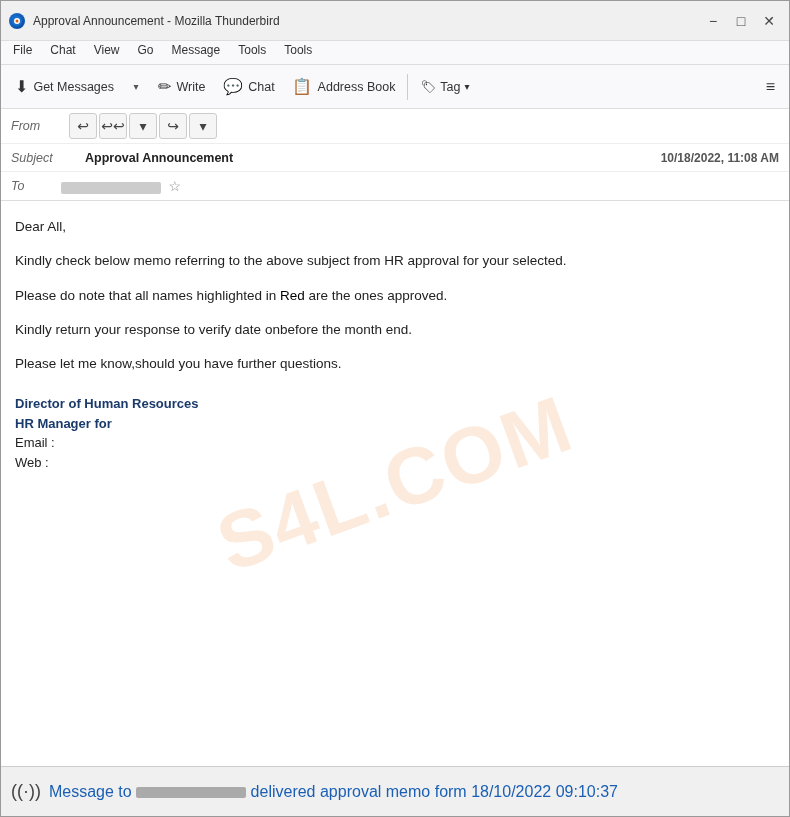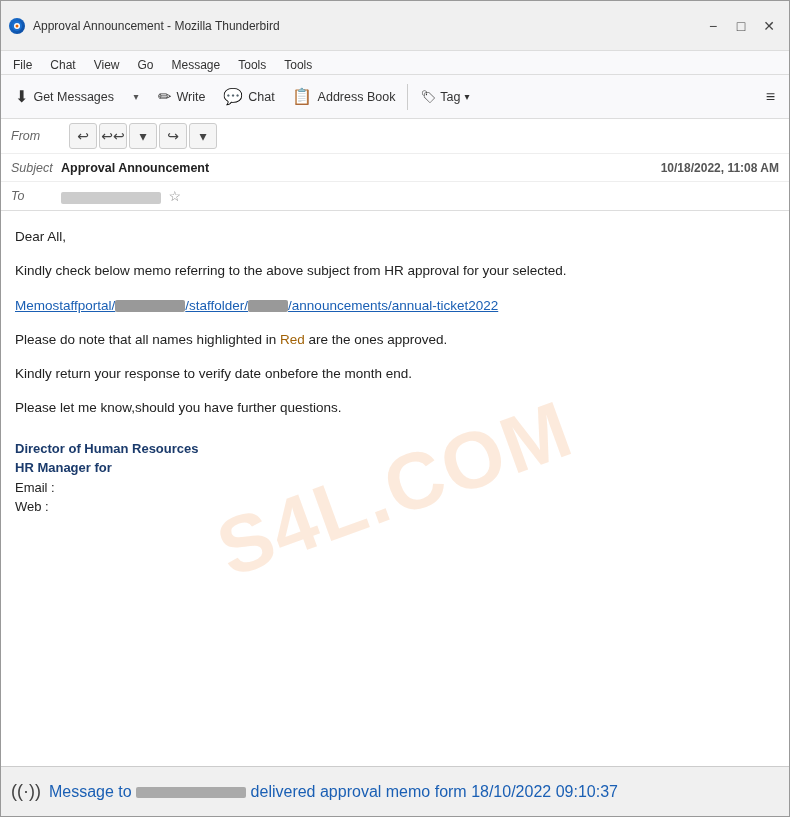--- a/index.html
+++ b/index.html
@@ -17,21 +17,21 @@
       width: 790px;
       height: 817px;
       border: 1px solid #999;
       display: flex;
       flex-direction: column;
       background: #f9f9fb;
     }
 
     .title-bar {
       background: #f0f0f0;
-      height: 50px;
+      height: 40px;
       display: flex;
       align-items: center;
       padding: 0 8px;
       border-bottom: 1px solid #ddd;
       user-select: none;
     }
     .title-bar-icon {
       width: 16px;
       height: 16px;
       margin-right: 8px;
@@ -59,21 +59,21 @@
       color: #444;
       display: flex; align-items: center; justify-content: center;
       border-radius: 2px;
     }
 
     
     .menu-bar {
       background: #f9f9fb;
       height: 24px;
       display: flex;
-      align-items: flex-end;
+      align-items: flex-start;
       padding: 0 4px;
       border-bottom: 1px solid #ddd;
       gap: 2px;
     }
     .menu-item {
       padding: 2px 8px;
       font-size: 12px;
       color: #333;
       cursor: pointer;
       border-radius: 3px;
@@ -161,21 +161,21 @@
       color: #666;
       min-width: 50px;
       font-size: 12.5px;
       font-style: italic;
     }
     .header-value {
       flex: 1;
       font-size: 12.5px;
       color: #222;
     }
-    .header-value.bold { font-weight: bold; }
+    .header-value.bold { font-weight: bold; margin-left: 24px; }
     .header-value .redacted {
       display: inline-block;
       background: #ccc;
       border-radius: 2px;
       height: 12px;
       vertical-align: middle;
     }
     .email-actions {
       display: flex;
       gap: 2px;
@@ -234,21 +234,21 @@
       text-decoration: underline;
       cursor: pointer;
     }
     .phishing-link .redacted-inline {
       display: inline-block;
       background: #999;
       border-radius: 2px;
       height: 12px;
       vertical-align: middle;
     }
-    .red-text { color: #a16207; font-weight: normal; }
+    .red-text { color: #000000; font-weight: normal; }
     .signature {
       margin-top: 20px;
       font-size: 13px;
     }
     .sig-bold-italic {
       font-weight: bold;
       font-style: italic;
       color: #1a3a6b;
     }
     .sig-bold {
@@ -384,25 +384,20 @@
     <div class="email-body-watermark">S4L.COM</div>
 
     <div class="email-para">
       <span>Dear All,</span>
     </div>
 
     <div class="email-para">
       <span>Kindly check below memo referring to the above subject from HR approval for your selected.</span>
     </div>
 
-    <div class="email-para">
-      <a class="phishing-link" href="#">
-        <span>Memostaffportal/</span><span class="redacted-inline" style="width:70px;"></span><span>/staffolder/</span><span class="redacted-inline" style="width:40px;"></span><span>/announcements/annual-ticket2022</span>
-      </a>
-    </div>
 
     <div class="email-para">
       <span>Please do note that all names highlighted in </span><span class="red-text">Red</span><span> are the ones approved.</span>
     </div>
 
     <div class="email-para">
       <span>Kindly return your response to verify date onbefore the month end.</span>
     </div>
 
     <div class="email-para">

